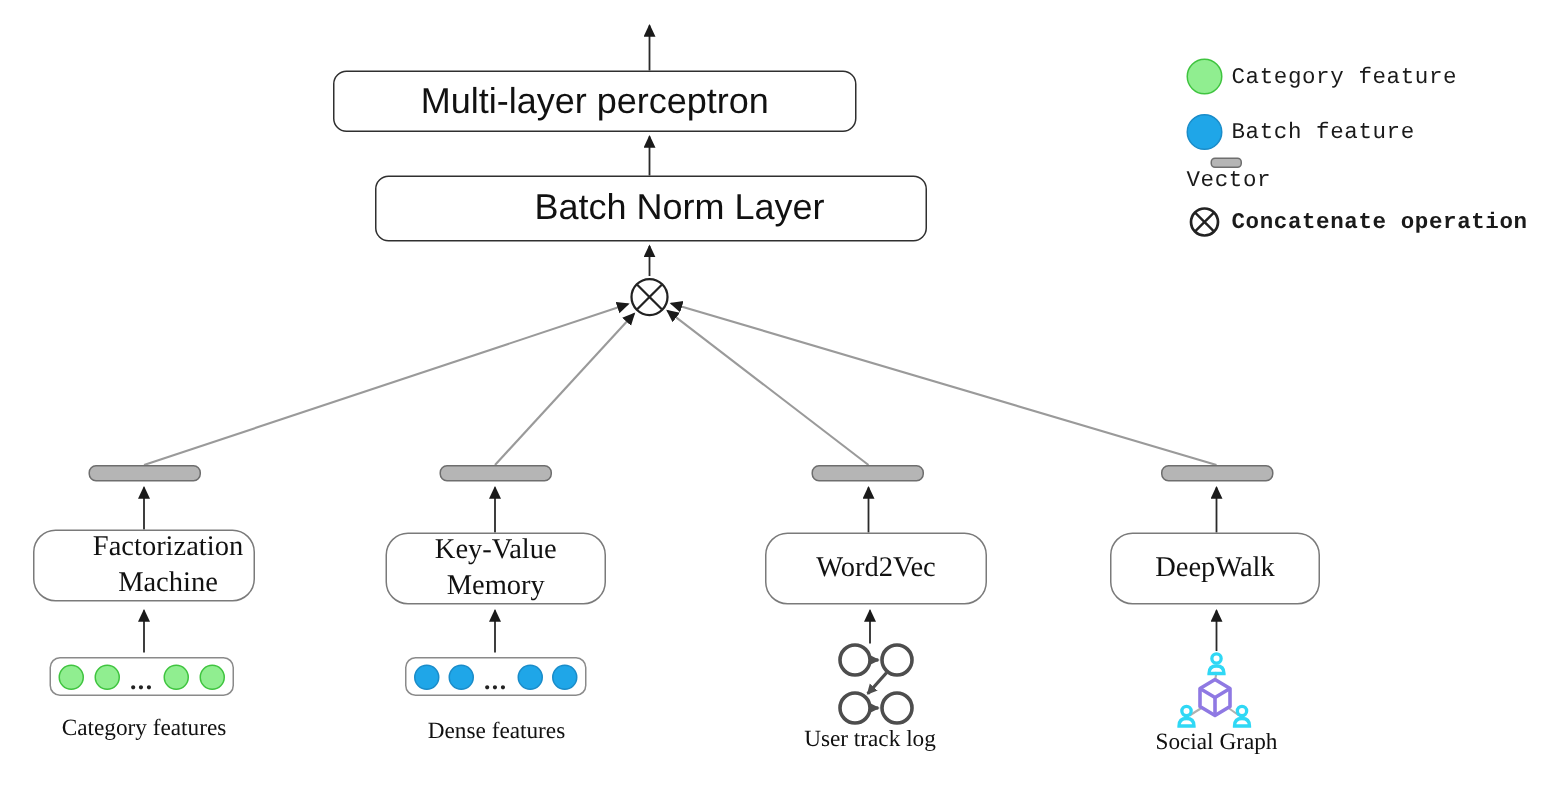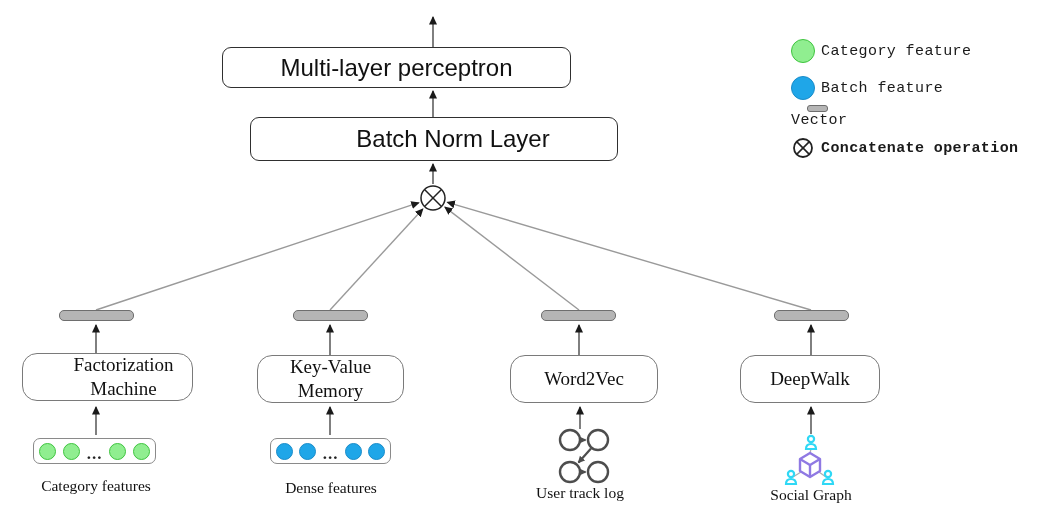--- a/index.html
+++ b/index.html
@@ -144,21 +144,21 @@
 
   <div class="node bigbox" style="left:250px;top:117px;width:368px;height:44px;padding-left:38px;">
     <span>Batch Norm Layer</span>
   </div>
 
   <div class="vbar" style="left:59px;top:310px;"></div>
   <div class="vbar" style="left:293px;top:310px;"></div>
   <div class="vbar" style="left:541px;top:310px;"></div>
   <div class="vbar" style="left:774px;top:310px;"></div>
 
-  <div class="node branchbox" style="left:22px;top:353px;width:171px;height:48px;padding-left:40px;">
+  <div class="node branchbox" style="left:22px;top:353px;width:148px;height:48px;padding-left:40px;">
     <span>Factorization Machine</span>
   </div>
   <div class="node branchbox" style="left:257px;top:355px;width:147px;height:48px;">
     <span>Key-Value Memory</span>
   </div>
   <div class="node branchbox" style="left:510px;top:355px;width:148px;height:48px;">
     <span>Word2Vec</span>
   </div>
   <div class="node branchbox" style="left:740px;top:355px;width:140px;height:48px;">
     <span>DeepWalk</span>

